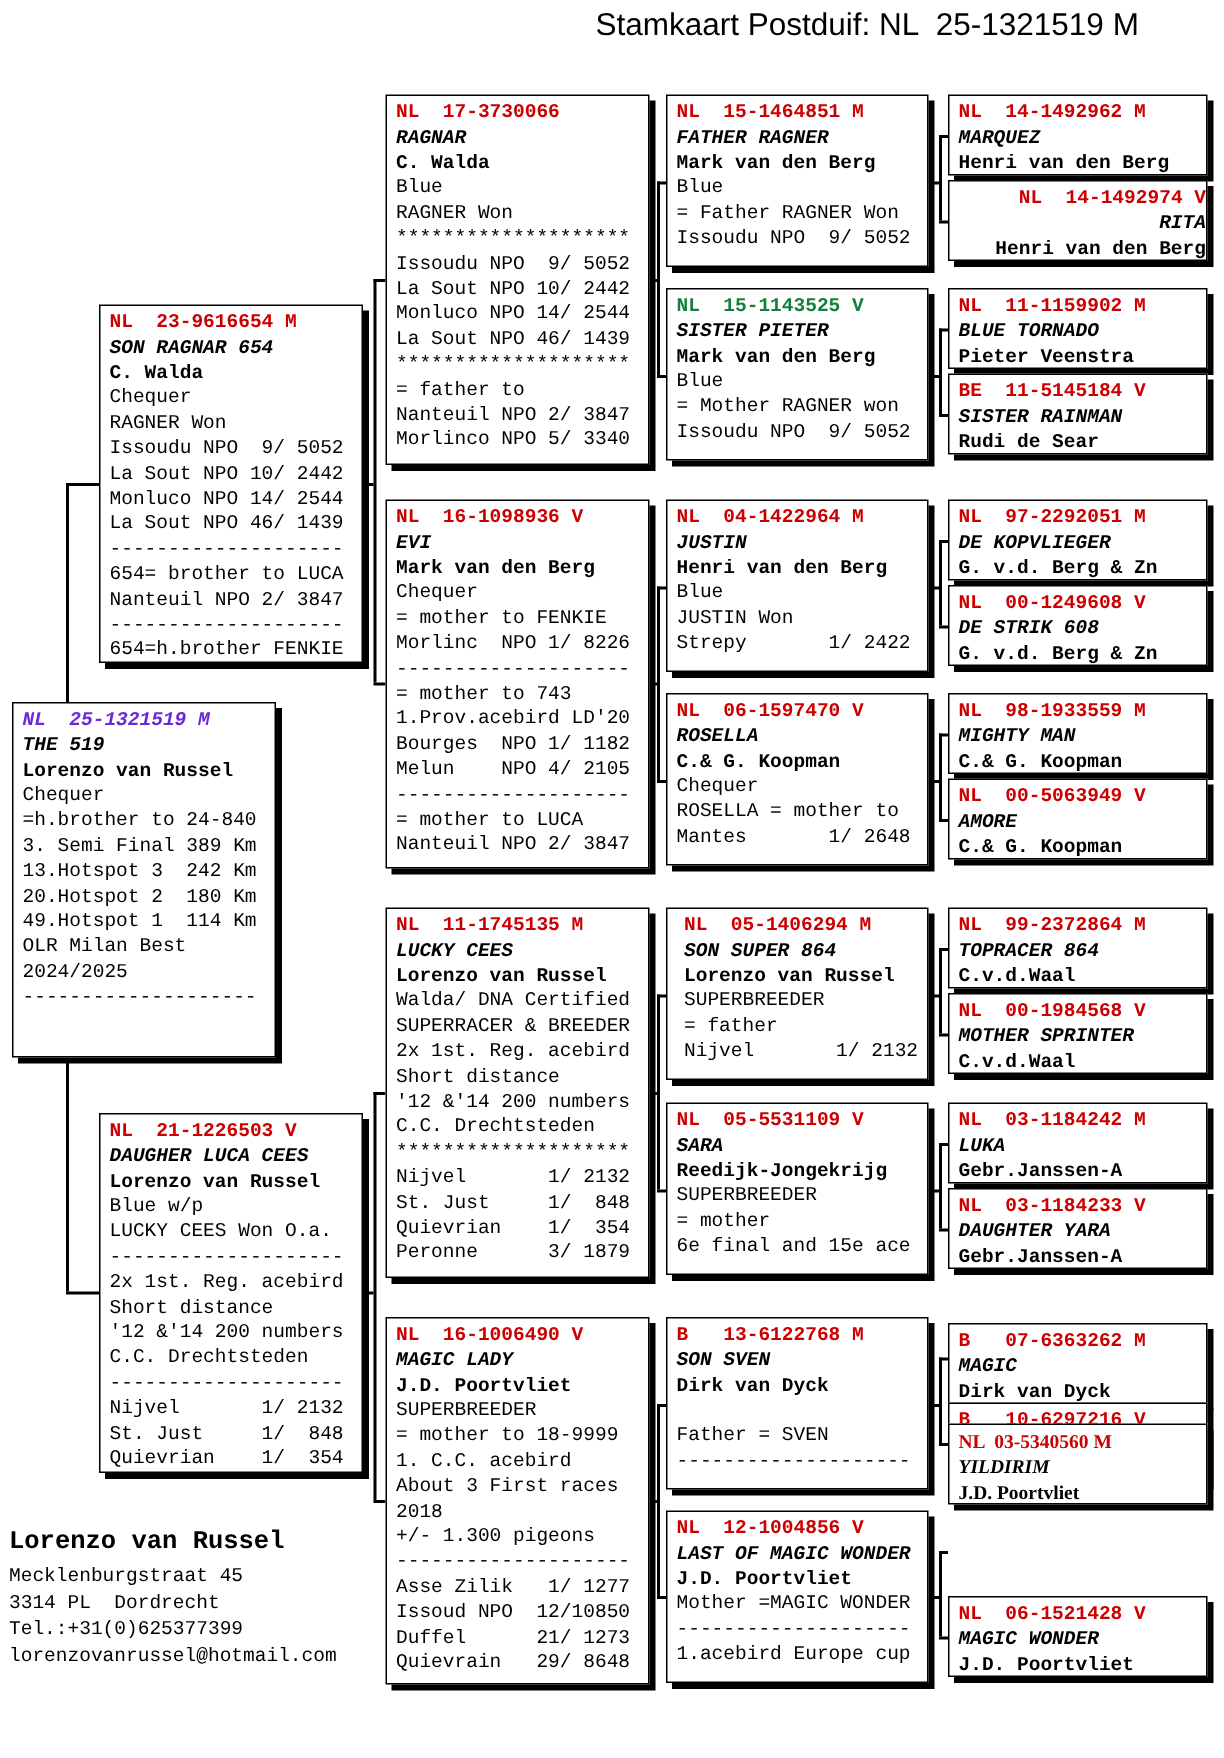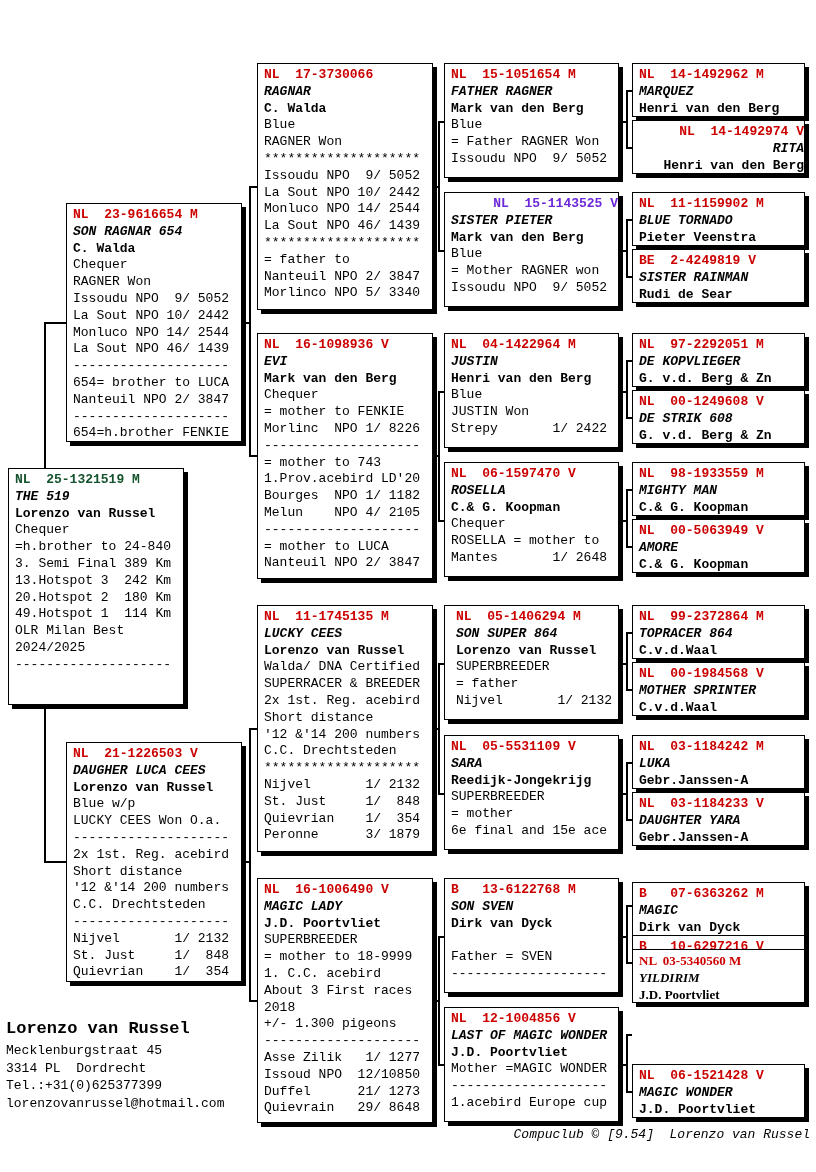--- a/index.html
+++ b/index.html
@@ -27,20 +27,21 @@
   .owner-line { font-size:13px; line-height:17.5px; white-space:pre; }
   .footer {
     position:absolute; right:6px; top:1127px; font-size:13px;
     font-style:italic; white-space:pre;
   }
 </style>
 </head>
 <body>
 
 <div class="page">
+  <div class="title">Stamkaart Postduif: NL  25-1321519 M</div>
 
   <div id="tree">
       <div class="seg" style="left: 44px; top: 322px; width: 2px; height: 539px;"></div>
       <div class="seg" style="left: 44px; top: 322px; width: 22px; height: 2px;"></div>
       <div class="seg" style="left: 44px; top: 861px; width: 22px; height: 2px;"></div>
       <div class="seg" style="left: 249px; top: 186px; width: 2px; height: 269px;"></div>
       <div class="seg" style="left: 242px; top: 322px; width: 7px; height: 2px;"></div>
       <div class="seg" style="left: 249px; top: 186px; width: 8px; height: 2px;"></div>
       <div class="seg" style="left: 249px; top: 455px; width: 8px; height: 2px;"></div>
       <div class="seg" style="left: 249px; top: 728px; width: 2px; height: 272px;"></div>
@@ -89,21 +90,21 @@
       <div class="seg" style="left: 626px; top: 819px; width: 6px; height: 2px;"></div>
       <div class="seg" style="left: 626px; top: 905px; width: 2px; height: 57px;"></div>
       <div class="seg" style="left: 619px; top: 936px; width: 7px; height: 2px;"></div>
       <div class="seg" style="left: 626px; top: 905px; width: 6px; height: 2px;"></div>
       <div class="seg" style="left: 626px; top: 962px; width: 6px; height: 2px;"></div>
       <div class="seg" style="left: 626px; top: 1034px; width: 2px; height: 57px;"></div>
       <div class="seg" style="left: 619px; top: 1064px; width: 7px; height: 2px;"></div>
       <div class="seg" style="left: 626px; top: 1034px; width: 6px; height: 2px;"></div>
       <div class="seg" style="left: 626px; top: 1091px; width: 6px; height: 2px;"></div>
       <div class="pbox" style="left: 8px; top: 468px; width: 176px; height: 237px;">
-        <div class="ln ln-ring" style="color: #14532d;">NL  25-1321519 M</div>
+        <div class="ln ln-ring" style="color: #6d28d9; font-style: italic;">NL  25-1321519 M</div>
         <div class="ln ln-name">THE 519</div>
         <div class="ln ln-owner">Lorenzo van Russel</div>
         <div class="ln">Chequer</div>
         <div class="ln">=h.brother to 24-840</div>
         <div class="ln">3. Semi Final 389 Km</div>
         <div class="ln">13.Hotspot 3  242 Km</div>
         <div class="ln">20.Hotspot 2  180 Km</div>
         <div class="ln">49.Hotspot 1  114 Km</div>
         <div class="ln">OLR Milan Best</div>
         <div class="ln">2024/2025</div>
@@ -199,29 +200,29 @@
         <div class="ln">About 3 First races</div>
         <div class="ln">2018</div>
         <div class="ln">+/- 1.300 pigeons</div>
         <div class="ln">--------------------</div>
         <div class="ln">Asse Zilik   1/ 1277</div>
         <div class="ln">Issoud NPO  12/10850</div>
         <div class="ln">Duffel      21/ 1273</div>
         <div class="ln">Quievrain   29/ 8648</div>
       </div>
       <div class="pbox" style="left: 444px; top: 63px; width: 175px; height: 115px;">
-        <div class="ln ln-ring" style="color: rgb(204, 0, 0);">NL  15-1051654 M</div>
+        <div class="ln ln-ring" style="color: rgb(204, 0, 0);">NL  15-1464851 M</div>
         <div class="ln ln-name">FATHER RAGNER</div>
         <div class="ln ln-owner">Mark van den Berg</div>
         <div class="ln">Blue</div>
         <div class="ln">= Father RAGNER Won</div>
         <div class="ln">Issoudu NPO  9/ 5052</div>
       </div>
       <div class="pbox" style="left: 444px; top: 192px; width: 175px; height: 115px;">
-        <div class="ln ln-ring" style="color: #6d28d9; text-align: right;">NL  15-1143525 V</div>
+        <div class="ln ln-ring" style="color: #15803d;">NL  15-1143525 V</div>
         <div class="ln ln-name">SISTER PIETER</div>
         <div class="ln ln-owner">Mark van den Berg</div>
         <div class="ln">Blue</div>
         <div class="ln">= Mother RAGNER won</div>
         <div class="ln">Issoudu NPO  9/ 5052</div>
       </div>
       <div class="pbox" style="left: 444px; top: 333px; width: 175px; height: 115px;">
         <div class="ln ln-ring" style="color: rgb(204, 0, 0);">NL  04-1422964 M</div>
         <div class="ln ln-name">JUSTIN</div>
         <div class="ln ln-owner">Henri van den Berg</div>
@@ -278,21 +279,21 @@
         <div class="ln ln-ring" style="color: rgb(204, 0, 0);">NL  14-1492974 V</div>
         <div class="ln ln-name">RITA</div>
         <div class="ln ln-owner">Henri van den Berg</div>
       </div>
       <div class="pbox" style="left: 632px; top: 192px; width: 173px; height: 54px;">
         <div class="ln ln-ring" style="color: rgb(204, 0, 0);">NL  11-1159902 M</div>
         <div class="ln ln-name">BLUE TORNADO</div>
         <div class="ln ln-owner">Pieter Veenstra</div>
       </div>
       <div class="pbox" style="left: 632px; top: 249px; width: 173px; height: 54px;">
-        <div class="ln ln-ring" style="color: rgb(204, 0, 0);">BE  2-4249819 V</div>
+        <div class="ln ln-ring" style="color: rgb(204, 0, 0);">BE  11-5145184 V</div>
         <div class="ln ln-name">SISTER RAINMAN</div>
         <div class="ln ln-owner">Rudi de Sear</div>
       </div>
       <div class="pbox" style="left: 632px; top: 333px; width: 173px; height: 54px;">
         <div class="ln ln-ring" style="color: rgb(204, 0, 0);">NL  97-2292051 M</div>
         <div class="ln ln-name">DE KOPVLIEGER</div>
         <div class="ln ln-owner">G. v.d. Berg &amp; Zn</div>
       </div>
       <div class="pbox" style="left: 632px; top: 390px; width: 173px; height: 54px;">
         <div class="ln ln-ring" style="color: rgb(204, 0, 0);">NL  00-1249608 V</div>
@@ -352,14 +353,13 @@
     </div>
 
   <div class="owner-block">
     <div class="owner-name">Lorenzo van Russel</div>
     <div class="owner-line">Mecklenburgstraat 45</div>
     <div class="owner-line">3314 PL  Dordrecht</div>
     <div class="owner-line">Tel.:+31(0)625377399</div>
     <div class="owner-line">lorenzovanrussel@hotmail.com</div>
   </div>
 
-  <div class="footer">Compuclub © [9.54]  Lorenzo van Russel</div>
 </div>
 
 </body></html>

